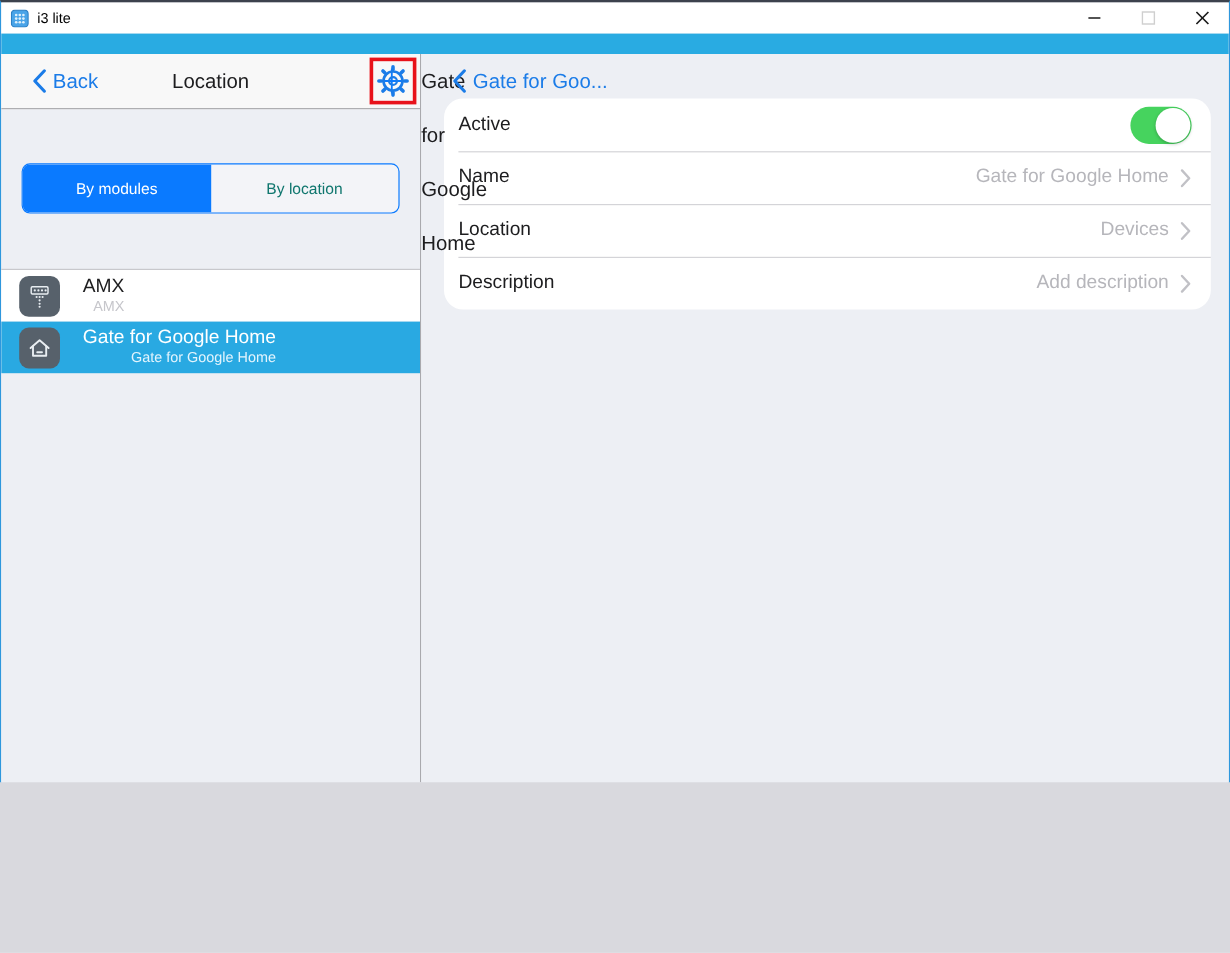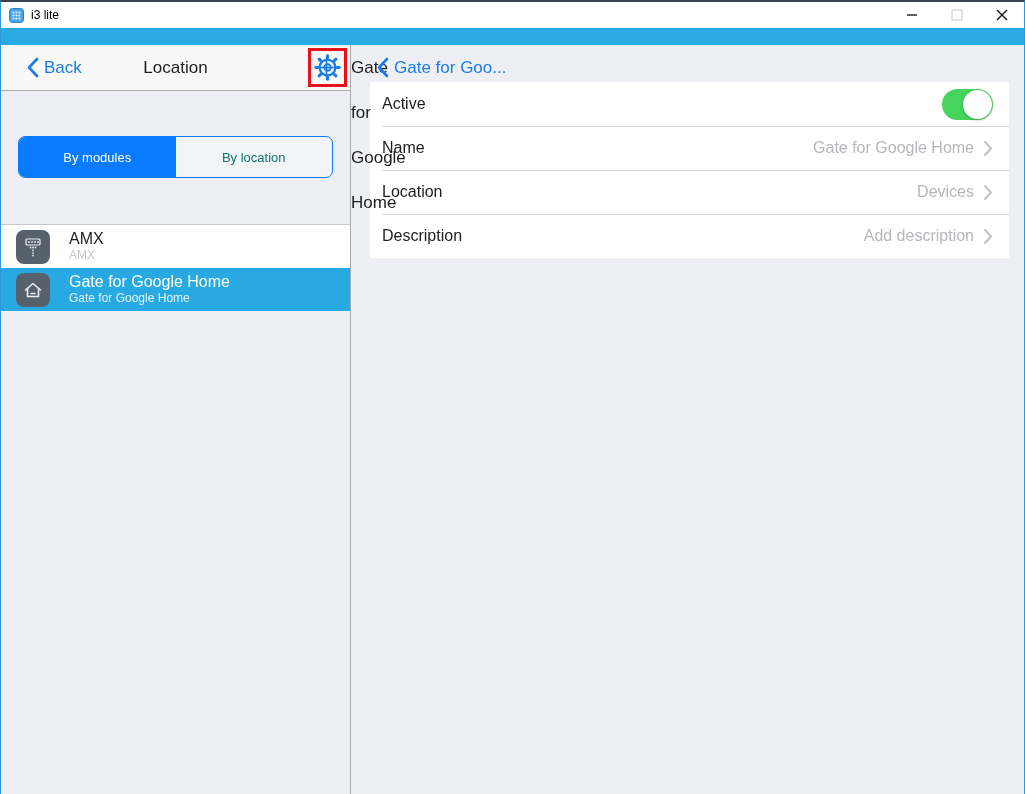--- a/index.html
+++ b/index.html
@@ -1,20 +1,20 @@
 <!DOCTYPE html>
 <html><head>
 <meta charset="utf-8">
 <style>
   * { margin:0; padding:0; box-sizing:border-box; }
   html,body { background:#d9d9de; }
   body { font-family:"Liberation Sans", sans-serif; }
 
   .window{
-    width:1025px; height:794px; position:relative; overflow:hidden;
+    width:1025px; height:652px; position:relative; overflow:hidden;
     background:#edeff4;
     border-top:2px solid #3c424d;
     border-left:1px solid #2e97dd;
     border-right:1px solid #2e97dd;
     display:flex; flex-direction:column;
   }
 
   
   .titlebar{
     height:26px; background:#ffffff; display:flex; align-items:center;
@@ -74,36 +74,36 @@
   .device-list{ margin-top:46px; border-top:1px solid #c8c8cc; }
   .device-row{
     height:43px; background:#ffffff; display:flex; align-items:center;
     padding-left:15px; cursor:pointer;
   }
   .device-row.selected{ background:#29a9e2; }
   .dev-icon{
     width:34px; height:34px; border-radius:8px; background:#57616b;
     display:flex; align-items:center; justify-content:center; flex-shrink:0;
   }
-  .dev-text{ margin-left:19px; display:flex; flex-direction:column; justify-content:center; }
+  .dev-text{ margin-left:19px; display:flex; flex-direction:column; justify-content:center;align-items:flex-end; }
   .dev-title{ font-size:16px; color:#1d1d1f; line-height:1.15; }
   .dev-sub{ font-size:12px; color:#c6c6cb; line-height:1.15; }
   .device-row.selected .dev-title{ color:#ffffff; }
   .device-row.selected .dev-sub{ color:#e3f4fd; }
 
   
   .back-btn.trunc span{ max-width:132px; overflow:hidden; white-space:nowrap; }
   .gear-box{
     position:absolute; right:4px; top:3px; width:39px; height:39px; z-index:3;
     border:3px solid #e8121a; display:flex; align-items:center; justify-content:center;
   }
   .gear-btn{ background:none; border:none; cursor:pointer; display:flex; padding:0; }
 
   .right-content{ flex:1; padding:37px 15px 0 19px; }
-  .card{ background:#ffffff; border-radius:0; }
+  .card{ background:#ffffff; border-radius:16px; }
   .row{
     height:44px; display:flex; align-items:center;
     padding:0 16px 0 12px; position:relative;
   }
   .row + .row::before{
     content:""; position:absolute; top:0; left:12px; right:0; height:1px;
     background:#d4d4d8;
   }
   .row-label{ font-size:16px; color:#1d1d1f; }
   .row-value{ margin-left:auto; font-size:16px; color:#b6b6bb; }

